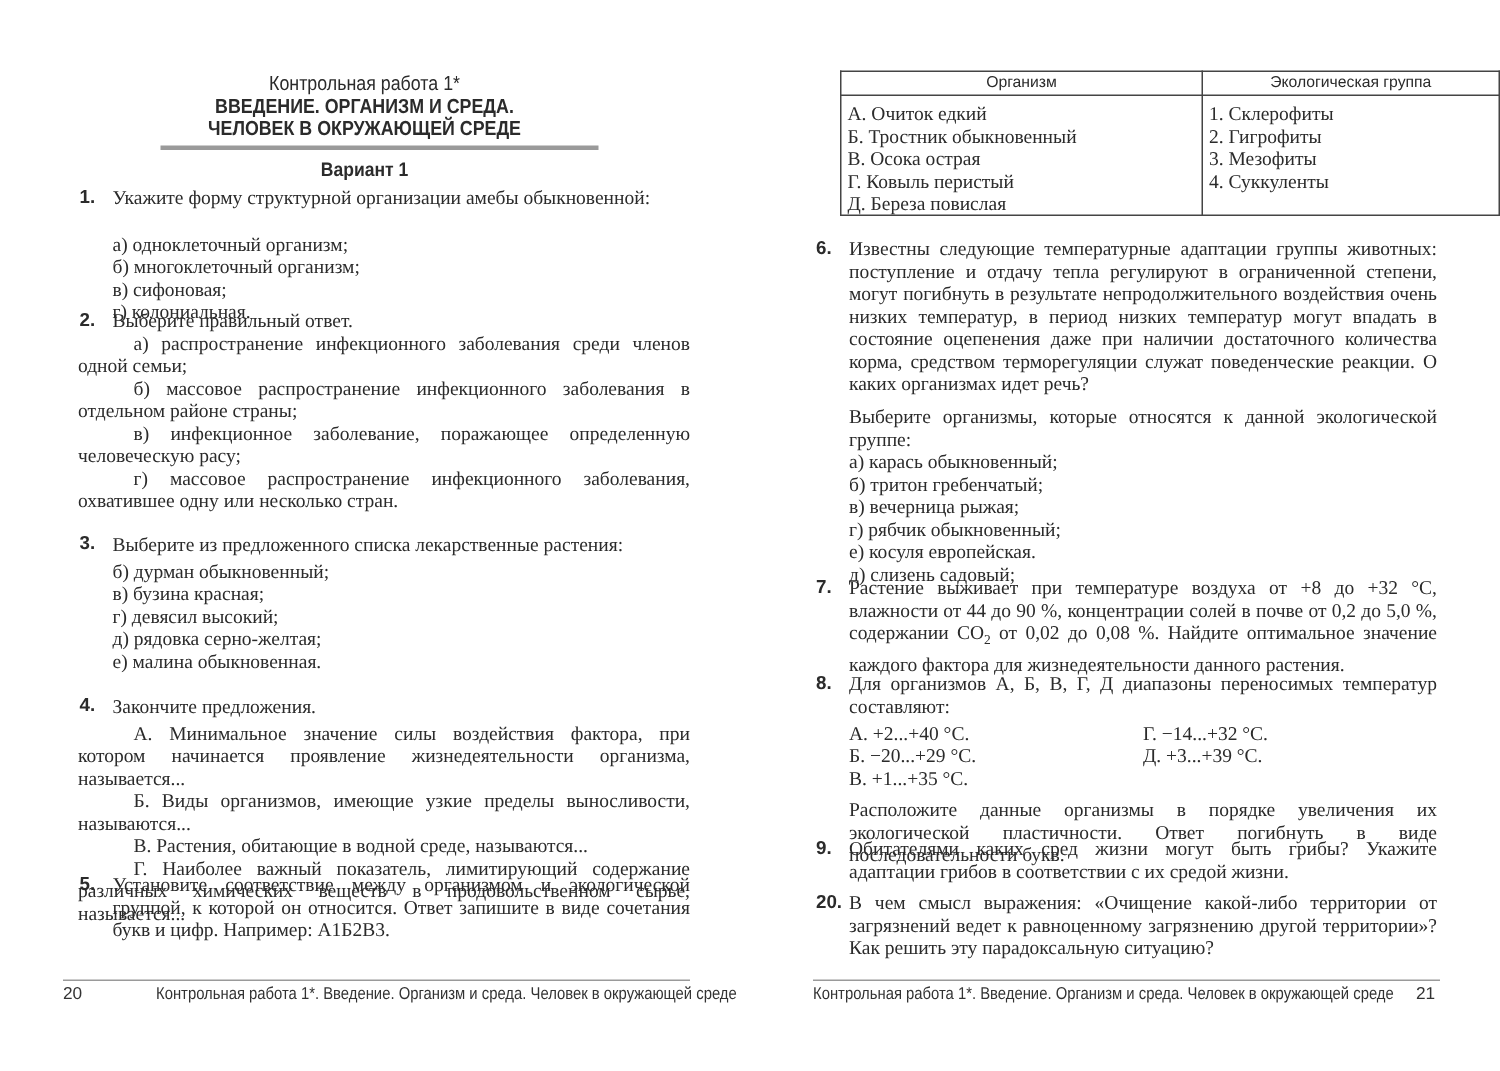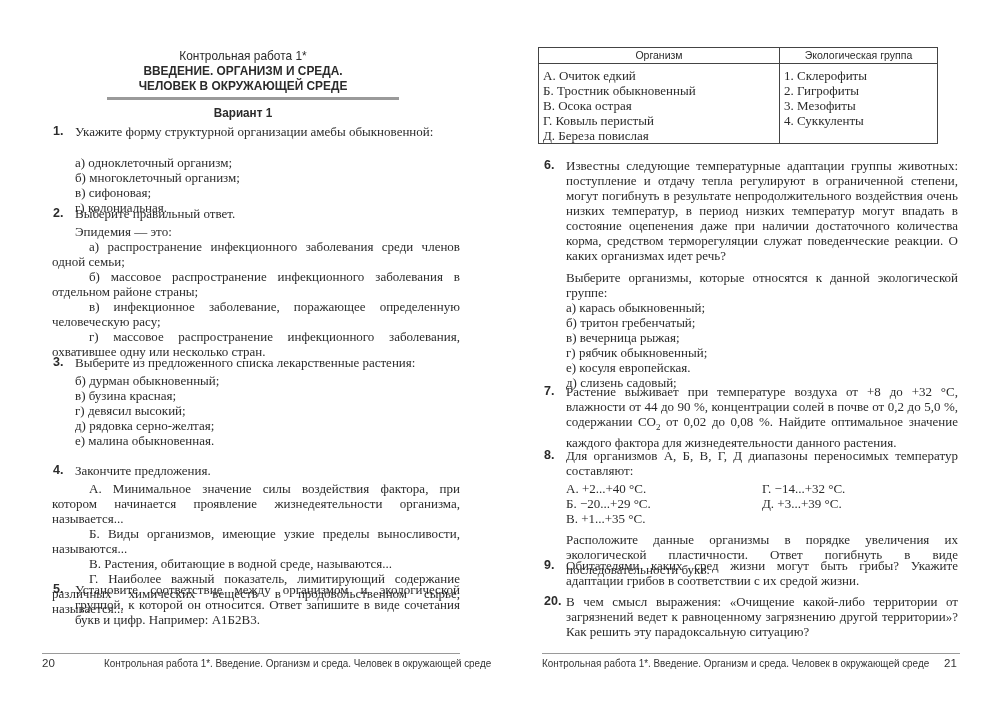--- a/index.html
+++ b/index.html
@@ -18,21 +18,21 @@
 
   .q { position:absolute; }
   .qnum { position:absolute; left:-22px; top:0; font-family:"Liberation Sans","DejaVu Sans",sans-serif; font-weight:bold; font-size:12.5px; }
   .opt { display:block; padding-left:0; }
   .indent { text-indent:14px; }
 
   .footer-rule { position:absolute; height:1px; background:#9a9a9a; top:653px; }
   .footer { position:absolute; top:657px; font-family:"Liberation Sans","DejaVu Sans",sans-serif; font-size:11.5px; transform-origin:left top; transform:scaleX(0.86); white-space:nowrap; color:#333; }
   .pnum { position:absolute; top:657px; font-family:"Liberation Sans","DejaVu Sans",sans-serif; font-size:11.5px; color:#333; }
 
-  table.match { position:absolute; left:38px; top:47px; width:400px; border-collapse:collapse; }
+  table.match { position:absolute; left:60px; top:47px; width:440px; border-collapse:collapse; }
   table.match th { border:1px solid #444; font-family:"Liberation Sans","DejaVu Sans",sans-serif; font-weight:normal; font-size:10.5px; height:14px; padding:0; }
   table.match td { border:1px solid #444; vertical-align:top; padding:4px 4px 0 4px; }
   .two-col { display:flex; }
   .two-col > div { width:215px; }
 </style>
 </head>
 <body>
 
 <div class="page page-left">
   <div class="chapter-head sans">
@@ -50,21 +50,20 @@
       <span class="opt">а) одноклеточный организм;</span>
       <span class="opt">б) многоклеточный организм;</span>
       <span class="opt">в) сифоновая;</span>
       <span class="opt">г) колониальная.</span>
     </div>
   </div>
 
   <div class="q serif" style="left:75px; top:206px; width:385px;">
     <span class="qnum">2.</span>
     <div>Выберите правильный ответ.</div>
-    <div style="margin-top:3px;">Эпидемия — это:</div>
     <div style="margin-left:-23px; width:408px; text-align:justify;">
       <div class="indent" style="text-indent:37px;">а) распространение инфекционного заболевания среди членов одной семьи;</div>
       <div class="indent" style="text-indent:37px;">б) массовое распространение инфекционного заболевания в отдельном районе страны;</div>
       <div class="indent" style="text-indent:37px;">в) инфекционное заболевание, поражающее определенную человеческую расу;</div>
       <div class="indent" style="text-indent:37px;">г) массовое распространение инфекционного заболевания, охватившее одну или несколько стран.</div>
     </div>
   </div>
 
   <div class="q serif" style="left:75px; top:355px; width:385px;">
     <span class="qnum">3.</span>

